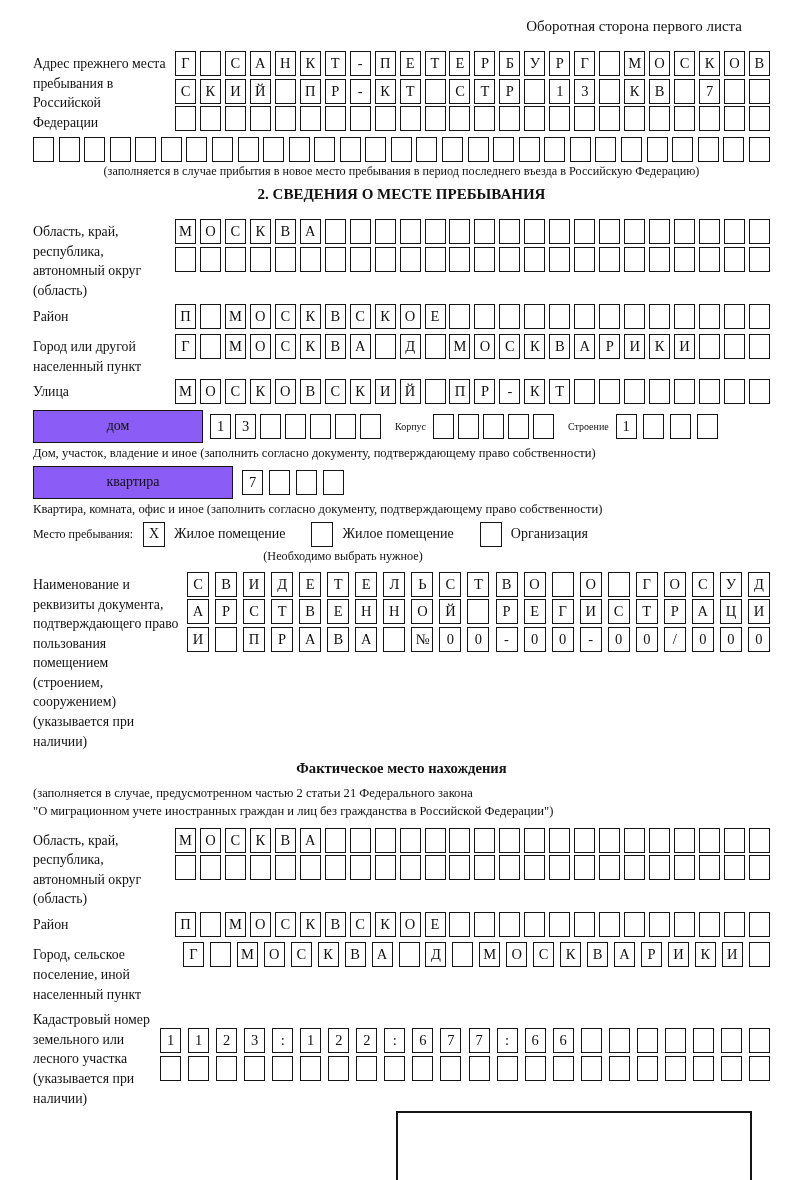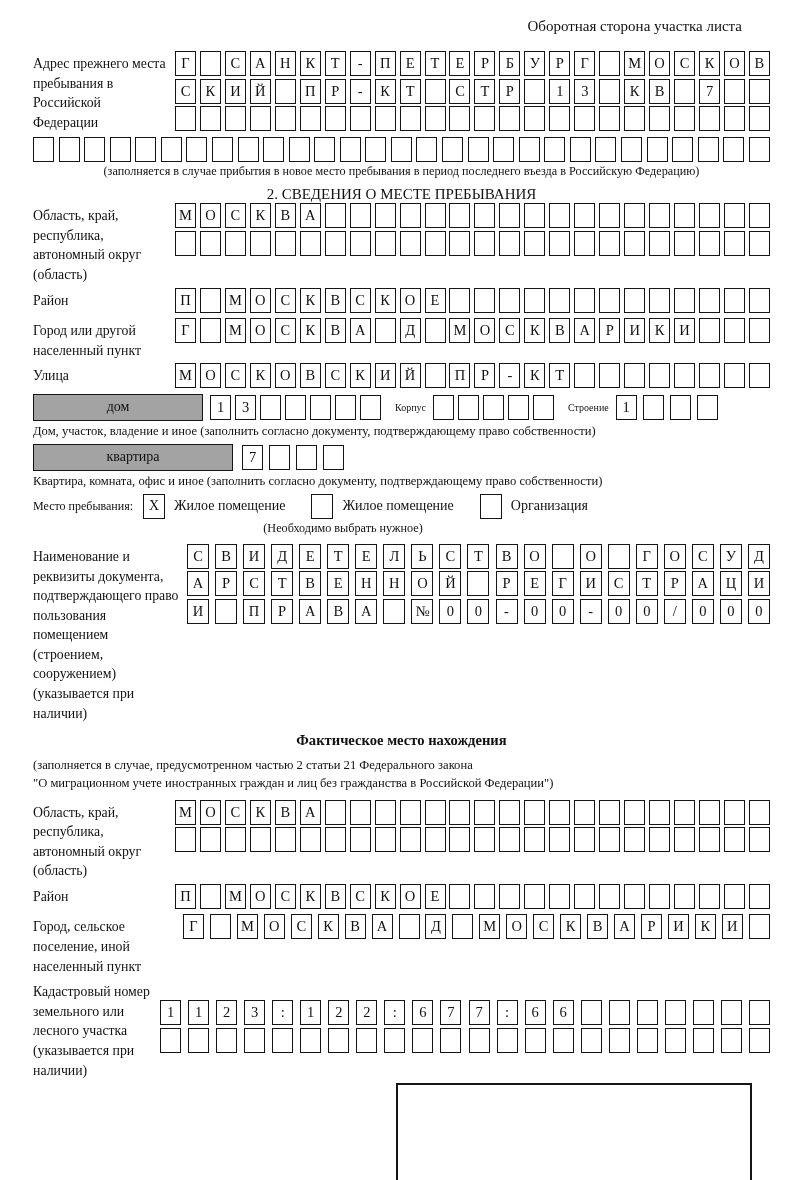--- a/index.html
+++ b/index.html
@@ -11,44 +11,44 @@
   .w142{width:142px;}
   .w154{width:154px;}
   .w150{width:150px;}
   .w127{width:127px;}
   .rowsarea{flex:1;min-width:0;}
   .cellrow{display:flex;justify-content:space-between;margin-bottom:2.5px;}
   .cell{width:21px;height:25px;border:1.6px solid #151515;box-sizing:border-box;display:flex;align-items:center;justify-content:center;font-size:14.5px;flex-shrink:0;background:#fff;}
   .cells21 .cell{width:22px;}
   .note{font-size:12.2px;text-align:center;margin:2px 0 7px;line-height:1.25;}
   .note-left{font-size:12.6px;text-align:left;margin:3px 0 5px;}
-  .sec-title{font-weight:normal;font-size:15px;text-align:center;margin:5px 0 0;}
+  .sec-title{font-weight:bold;font-size:15px;text-align:center;margin:5px 0 16px;}
   .houserow{display:flex;align-items:center;margin-bottom:3px;}
-  .wide-box{border:1.6px solid #151515;height:27px;box-sizing:border-box;display:flex;align-items:center;justify-content:center;font-size:14px;background:#a3a3a3;flex-shrink:0;}
+  .wide-box{border:1.6px solid #151515;height:33px;box-sizing:border-box;display:flex;align-items:center;justify-content:center;font-size:14px;background:#8b5cf6;flex-shrink:0;}
   .dom-box{width:170px;margin-right:7px;}
   .kv-box{width:200px;margin-right:9px;}
   .cellgroup{display:flex;gap:4px;flex-shrink:0;}
   .cellgroup.wide{gap:6px;}
   .inline-label{font-size:10px;margin:0 7px 0 14px;white-space:nowrap;}
   .stayrow{display:flex;align-items:center;margin:4px 0 2px;}
   .stay-label{font-size:12px;margin-right:10px;white-space:nowrap;}
   .cb{width:22px;height:25px;border:1.6px solid #151515;box-sizing:border-box;display:flex;align-items:center;justify-content:center;font-size:14px;background:#fff;flex-shrink:0;}
   .opt-label{font-size:14px;margin:0 26px 0 9px;white-space:nowrap;}
   .stay-note{width:320px;margin:1px 0 8px 150px;text-align:center;}
   .center-title{font-weight:bold;font-size:14.6px;text-align:center;margin:9px 0 7px;}
   .law-note{font-size:12.6px;text-align:left;line-height:1.45;margin-bottom:7px;}
   .pad-top20{padding-top:21px;}
   .stamp-box{width:356px;height:176px;border:2px solid #151515;box-sizing:border-box;margin:2px 18px 0 auto;background:#fff;}
 </style>
 </head>
 <body>
 
 <div class="page">
 
-  <div class="hdr">Оборотная сторона участка листа</div>
+  <div class="hdr">Оборотная сторона первого листа</div>
 
   <div class="frow">
     <div class="flabel w142">Адрес прежнего места пребывания в Российской Федерации</div>
     <div class="rowsarea">
       <div class="cellrow">
           <span class="cell">Г</span>
           <span class="cell"></span>
           <span class="cell">С</span>
           <span class="cell">А</span>
           <span class="cell">Н</span>

